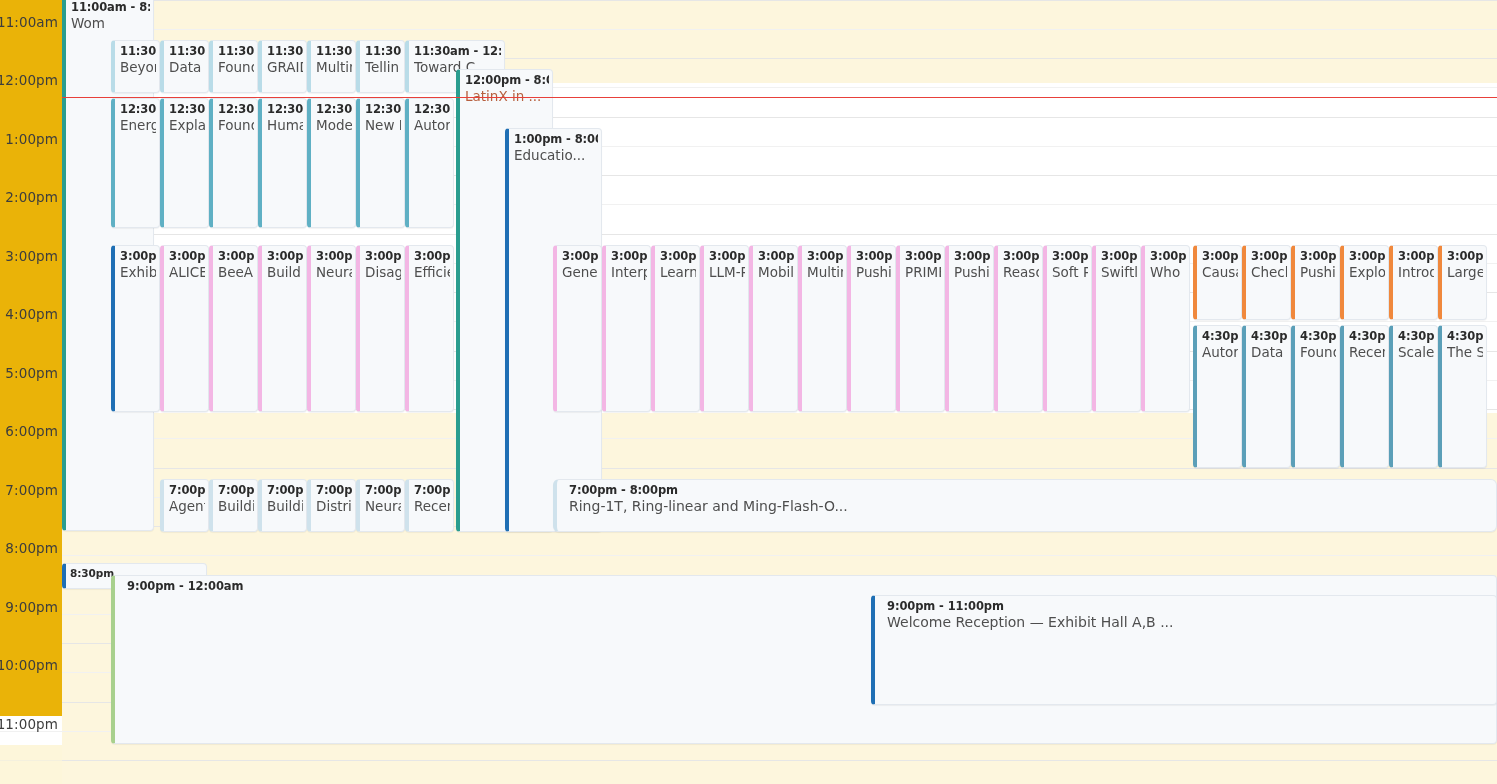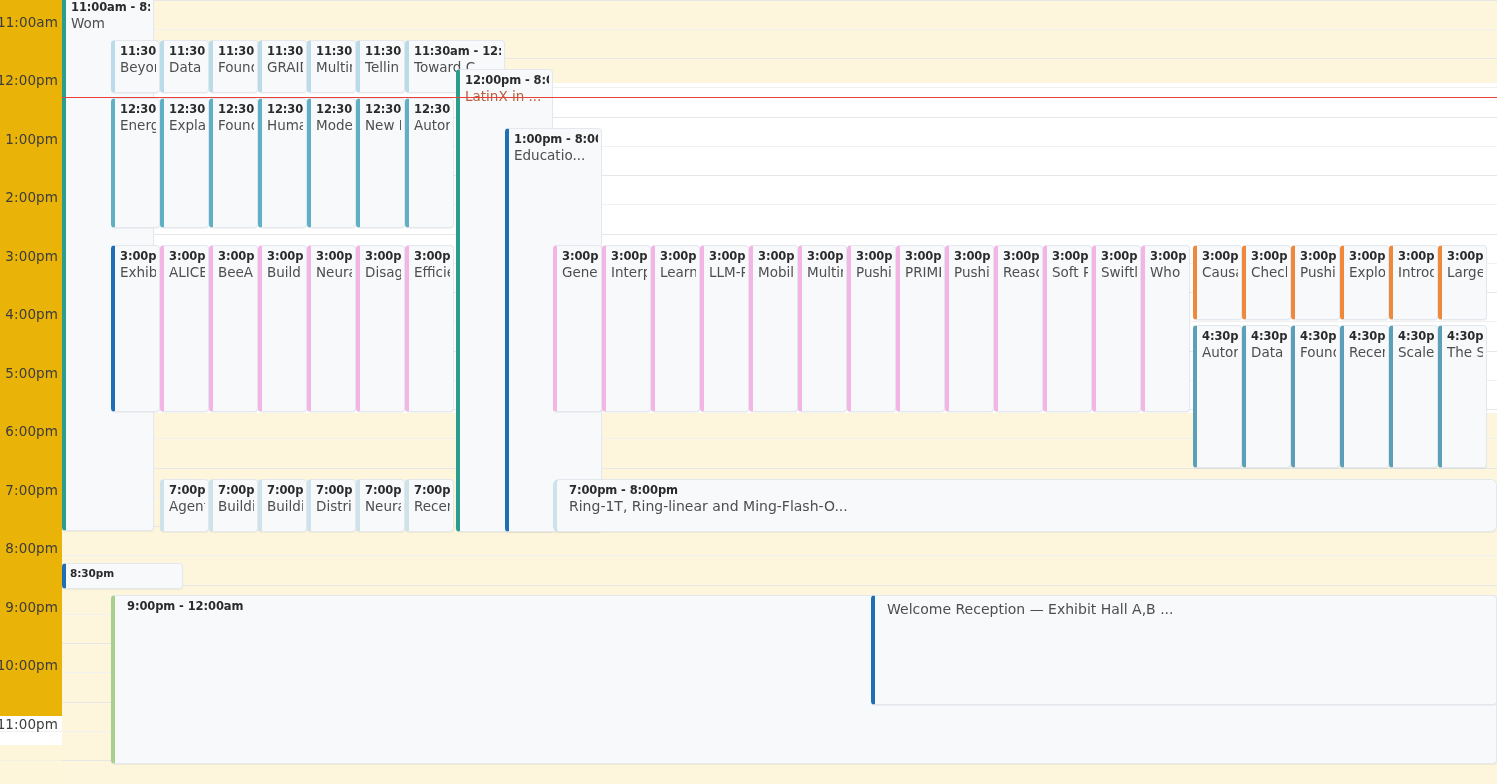--- a/index.html
+++ b/index.html
@@ -354,24 +354,25 @@
   </div>
   <div class="ev c-paleb" style="left:405px;top:479px;width:49px;height:53px;">
     <span class="t">7:00pm</span>
     <span class="s">Recen</span>
   </div>
   <div class="ev wide c-paleb" style="left:553px;top:479px;width:944px;height:53px;padding-left:12px;border-radius:6px;">
     <span class="t">7:00pm - 8:00pm</span>
     <span class="s">Ring-1T, Ring-linear and Ming-Flash-O...</span>
   </div>
 
-  <div class="ev tiny c-blue" style="left:62px;top:563px;width:121px;height:26px;">
+  <div class="ev tiny c-blue" style="left:62px;top:563px;width:145px;height:26px;">
     <span class="t">8:30pm</span>
   </div>
 
-  <div class="ev wide c-green" style="left:111px;top:595px;width:1386px;height:169px;padding-left:12px;">
+  <div class="ev wide c-green" style="left:111px;top:575px;width:1386px;height:169px;padding-left:12px;">
     <span class="t">9:00pm - 12:00am</span>
   </div>
   <div class="ev wide c-blue" style="left:871px;top:595px;width:626px;height:110px;padding-left:12px;">
+    <span class="t">9:00pm - 11:00pm</span>
     <span class="s">Welcome Reception — Exhibit Hall A,B ...</span>
   </div>
 
 </div>
 
 </body></html>

